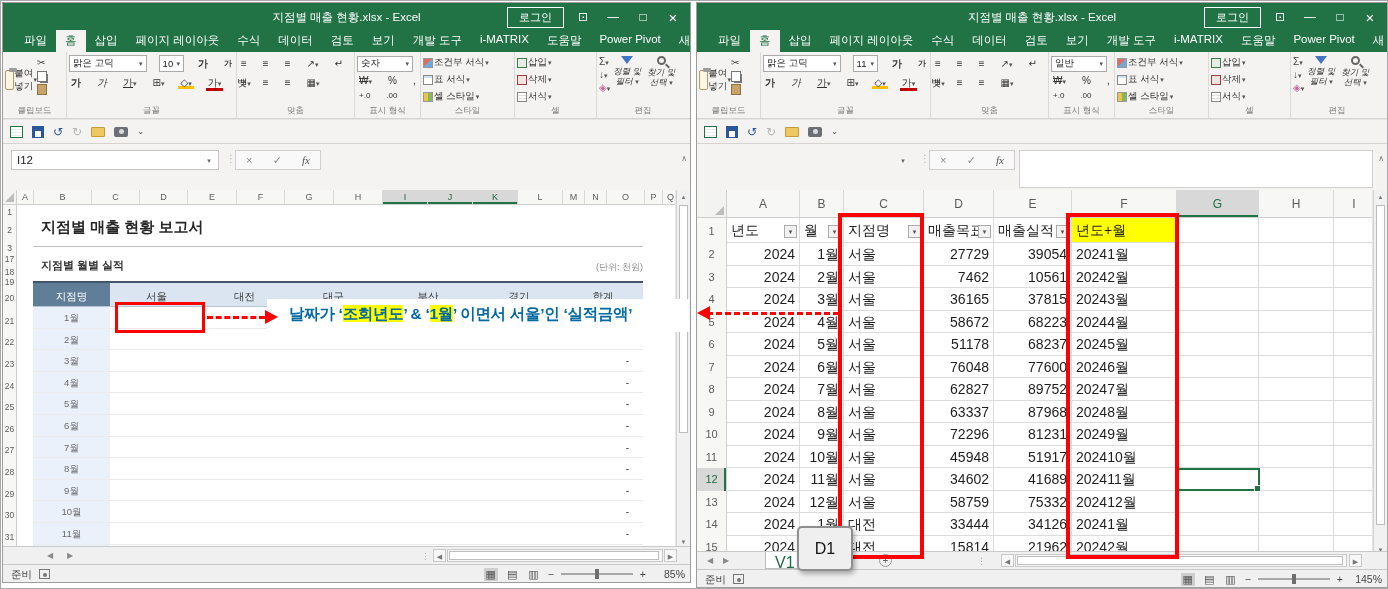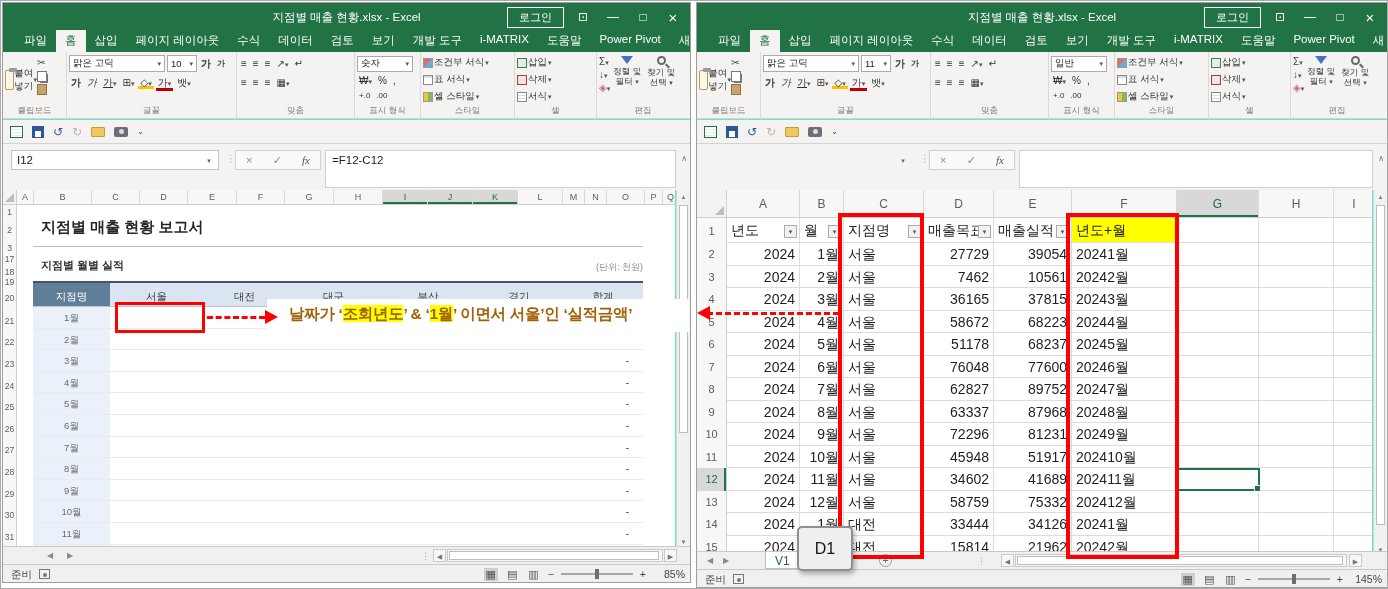--- a/index.html
+++ b/index.html
@@ -1,18 +1,18 @@
 <!DOCTYPE html>
 <html><head>
 <meta charset="utf-8">
 <style>
   * { margin:0; padding:0; box-sizing:border-box; }
   html,body { font-family:"Liberation Sans","DejaVu Sans",sans-serif; background:#fff; }
   .page { position:relative; width:1388px; height:589px; background:#fff; border:1px solid #a9a9a9; overflow:hidden; }
-  .win { position:absolute; top:1px; background:#5eead4; border:1px solid #9e9e9e; overflow:hidden; }
+  .win { position:absolute; top:1px; background:#e5e5e5; border:1px solid #9e9e9e; overflow:hidden; }
   #winL { left:1px; width:689px; height:581px; }
   #winR { left:695px; width:692px; height:586px; }
 
   
   .titlebar { position:absolute; top:0; left:0; right:0; height:28px; background:#217346; color:#fff; }
   .t-title { position:absolute; left:0; right:0; top:7px; text-align:center; font-size:11.5px; color:#fff; }
   .t-right { position:absolute; right:6px; top:0; height:28px; display:flex; align-items:center; gap:8px; }
   .login { border:1px solid #fff; color:#fff; font-size:11px; padding:2px 11px; cursor:default; }
   .wbtn { color:#fff; font-size:12px; width:22px; text-align:center; }
 
@@ -27,37 +27,37 @@
   .rg-label { position:absolute; bottom:1px; left:0; right:0; text-align:center; font-size:8.5px; color:#7a7a7a; white-space:nowrap; }
   .rg-body { display:flex; height:52px; }
   .dd { font-size:7px; color:#555; }
   .bigbtn { width:32px; display:flex; align-items:center; font-size:9.5px; color:#333; }
   .icon-clipboard { width:16px; height:20px; background:#fdf6e3; border:1px solid #b49a64; border-radius:2px; position:relative; margin:2px 0; }
   .icon-clipboard:before { content:""; position:absolute; top:-3px; left:3px; width:8px; height:4px; background:#9c9c9c; border-radius:1px; }
   .ministack { display:flex; flex-direction:column; gap:2px; padding-top:3px; }
   .mi { font-size:10px; color:#444; line-height:11px; height:12px; }
   .icon-copy { width:10px; height:11px; border:1px solid #777; background:#fff; box-shadow:2px 2px 0 -1px #777; }
   .icon-painter { width:10px; height:11px; background:#c9a36a; border:1px solid #8f7340; }
-  .frow { display:flex; align-items:center; gap:2px; height:19px; }
+  .frow { display:flex; align-items:center; gap:12px; height:19px; }
   .fontbox { width:96px; height:17px; border:1px solid #aaa; background:#fff; font-size:9.5px; color:#222; padding:2px 3px; display:flex; justify-content:space-between; align-items:center; white-space:nowrap; overflow:hidden; }
   .sizebox { width:30px; height:17px; border:1px solid #aaa; background:#fff; font-size:9.5px; color:#222; padding:2px 3px; display:flex; justify-content:space-between; align-items:center; }
   .gbtn { font-size:10px; color:#333; padding:1px 2px; white-space:nowrap; }
   .gbtn b { font-weight:bold; } .gbtn i { font-style:italic; } .gbtn u { text-decoration:underline; }
   .redbar { box-shadow:inset 0 -3px 0 #c00000; } .ylwbar { box-shadow:inset 0 -3px 0 #ffc000; }
   .numbox { width:56px; height:16px; border:1px solid #aaa; background:#fff; font-size:9.5px; color:#222; padding:1px 3px; display:flex; justify-content:space-between; align-items:center; }
   .vstack { display:flex; flex-direction:column; justify-content:flex-start; }
   .srow { display:flex; align-items:center; gap:1px; font-size:9.5px; color:#333; height:17px; white-space:nowrap; }
   .ic-cf { width:10px; height:10px; background:linear-gradient(135deg,#e46c5a 50%,#6ea8dc 50%); border:1px solid #999; }
   .ic-tbl { width:10px; height:10px; border:1px solid #888; background:linear-gradient(#cfe0f0 30%,#fff 30%); }
   .ic-cs { width:10px; height:10px; background:linear-gradient(90deg,#f3c243 50%,#7fba5d 50%); border:1px solid #999; }
   .ic-ins { width:10px; height:10px; border:1px solid #3e7d46; background:#e3efe5; }
   .ic-del { width:10px; height:10px; border:1px solid #9e4040; background:#f5e2e2; }
   .ic-fmt { width:10px; height:10px; border:1px solid #888; background:repeating-linear-gradient(#fff,#fff 2px,#bbb 3px); }
   .edcol { display:flex; flex-direction:column; gap:1px; padding-top:2px; }
-  .edbtn { width:34px; display:flex; flex-direction:column; align-items:center; font-size:8.5px; color:#333; line-height:10px; padding-top:2px; }
+  .edbtn { width:34px; display:flex; flex-direction:column; align-items:center; font-size:8.5px; color:#333; line-height:10px; padding-top:2px;font-style:italic; }
   .icon-funnel { width:0; height:0; border-left:6px solid transparent; border-right:6px solid transparent; border-top:8px solid #4472c4; margin-bottom:2px; }
   .icon-mag { width:9px; height:9px; border:2px solid #666; border-radius:50%; position:relative; margin-bottom:2px; }
   .icon-mag:after { content:""; position:absolute; width:5px; height:2px; background:#666; transform:rotate(45deg); left:6px; top:7px; }
 
   
   .qat { position:absolute; top:117px; left:0; right:0; height:24px; background:#f4f3f2; border-bottom:1px solid #d5d2cf; display:flex; align-items:center; gap:9px; padding-left:7px; }
   .qi { font-size:12px; color:#444; }
   .qi.blue { color:#2b579a; }
   .icon-sheet { width:13px; height:12px; border:1px solid #217346; background:repeating-linear-gradient(#fff,#fff 2px,#cde2d4 3px); }
   .icon-floppy { width:12px; height:12px; background:#2b579a; position:relative; }
@@ -85,21 +85,21 @@
   .colh.sel { background:#d8d8d8; color:#1e6b43; box-shadow:inset 0 -2px 0 #217346; }
   .rownums { position:absolute; left:0; display:flex; flex-direction:column; background:#f7f7f6; border-right:1px solid #cfcfcf; overflow:hidden; }
   .rn { display:block; text-align:center; color:#5c5c5c; border-bottom:1px solid #d9d9d9; flex:none; }
   .rn.active { background:#d8d8d8; color:#1e6b43; box-shadow:inset -2px 0 0 #217346; }
   .canvas { position:absolute; background:#fff; overflow:hidden; }
   .vscroll { position:absolute; width:14px; background:#f1f1f1; border-left:1px solid #d4d4d4; }
   .vs-up,.vs-dn { position:absolute; left:1px; right:1px; height:13px; font-size:6px; color:#777; text-align:center; padding-top:4px; background:#f1f1f1; }
   .vs-thumb { position:absolute; left:2px; right:2px; background:#fff; border:1px solid #bdbdbd; }
   .tabbar { position:absolute; left:0; right:0; height:18px; background:#f0f0f0; border-top:1px solid #c9c9c9; font-size:10px; color:#555; }
   .nav { position:absolute; top:4px; font-size:8px; color:#8a8a8a; }
-  .sheettab { position:absolute; top:0; height:17px; background:#fff; border:1px solid #bdbdbd; border-top:none; color:#1e6b43; font-size:12px; padding:2px 9px; }
+  .sheettab { position:absolute; top:0; height:17px; background:#fff; border:1px solid #bdbdbd; border-top:none; color:#1e6b43; font-size:16px; padding:2px 9px; }
   .newsheet { position:absolute; top:2px; width:13px; height:13px; border:1px solid #9a9a9a; border-radius:50%; color:#666; text-align:center; line-height:11px; font-size:10px; }
   .hs-dots { position:absolute; top:4px; color:#b0b0b0; font-size:9px; }
   .hs-arrow { position:absolute; top:2px; width:13px; height:13px; border:1px solid #c9c9c9; background:#f7f7f7; font-size:7px; color:#777; text-align:center; padding-top:3px; }
   .hs-track { position:absolute; top:2px; height:13px; background:#f7f7f7; border:1px solid #c9c9c9; }
   .hs-thumb { position:absolute; top:1px; bottom:1px; left:1px; right:3px; background:#fff; border:1px solid #bdbdbd; }
   .statusbar { position:absolute; left:0; right:0; bottom:0; height:18px; background:#f0f0f0; border-top:1px solid #c9c9c9; font-size:10.5px; color:#444; }
   .st-ready { position:absolute; left:8px; top:3px; }
   .icon-macro { position:absolute; left:36px; top:4px; width:11px; height:10px; border:1px solid #777; }
   .icon-macro:after { content:""; position:absolute; left:3px; top:2.5px; width:4px; height:4px; background:#777; border-radius:50%; }
   .st-right { position:absolute; right:5px; top:0; height:18px; display:flex; align-items:center; gap:7px; }
@@ -176,21 +176,21 @@
   .yl { background:#ffff00; }
   .selbox { position:absolute; left:450px; top:250px; width:83px; height:23px; border:2px solid #217346; }
   .selbox:after { content:""; position:absolute; right:-3px; bottom:-3px; width:5px; height:5px; background:#217346; border:1px solid #fff; }
 
   
   .ann { position:absolute; z-index:50; }
   .ann-band { left:266px; top:298px; width:422px; height:33px; background:#fff; }
   .ann-cellbox { left:114px; top:301px; width:90px; height:31px; border:3px solid #fe0000; }
   .ann-dash-l { left:206px; top:315px; width:58px; border-top:3px dashed #fe0000; }
   .tri-r { left:264px; top:309px; width:0; height:0; border-left:13px solid #fe0000; border-top:7px solid transparent; border-bottom:7px solid transparent; }
-  .ann-note { left:288px; top:303px; font-size:15.5px; font-weight:bold; color:#a16207; white-space:nowrap; letter-spacing:-0.3px; }
+  .ann-note { left:288px; top:303px; font-size:15.5px; font-weight:bold; color:#0369a1; white-space:nowrap; letter-spacing:-0.3px; }
   .ann-note .hl { background:#ffff00; }
   .ann-dash-r { left:706px; top:311px; width:132px; border-top:3px dashed #fe0000; }
   .tri-l { left:696px; top:305px; width:0; height:0; border-right:13px solid #fe0000; border-top:7px solid transparent; border-bottom:7px solid transparent; }
   .ann-colbox { top:212px; height:346px; border:4px solid #fe0000; }
   .ann-colbox.colc { left:837px; width:86px; }
   .ann-colbox.colf { left:1065px; width:113px; }
   .callout { background:#efefef; border:2px solid #8f8f8f; border-radius:5px; box-shadow:2px 3px 5px rgba(0,0,0,.3); color:#141414; display:flex; align-items:center; justify-content:center; font-size:16px; }
   .callout.cl-left { left:75px; top:527px; width:183px; height:41px; }
   .callout.cl-right { left:796px; top:525px; width:56px; height:45px; }
 </style>
@@ -375,21 +375,20 @@
   </div>
   <div class="fbar">
     <div class="namebox">I12</div>
     <div class="nb-dd">▾</div>
     <div class="fb-dots">⋮</div>
     <div class="fxbox">
       <span>×</span>
       <span>✓</span>
       <span class="fx">fx</span>
     </div>
-    <div class="fml">=F12-C12</div>
     <div class="fb-chev">∧</div>
   </div>
   <div class="statusbar">
     <span class="st-ready">준비</span>
     <span class="icon-macro"></span>
     <div class="st-right">
       <span class="vi on">▦</span>
       <span class="vi">▤</span>
       <span class="vi">▥</span>
       <span>−</span>

